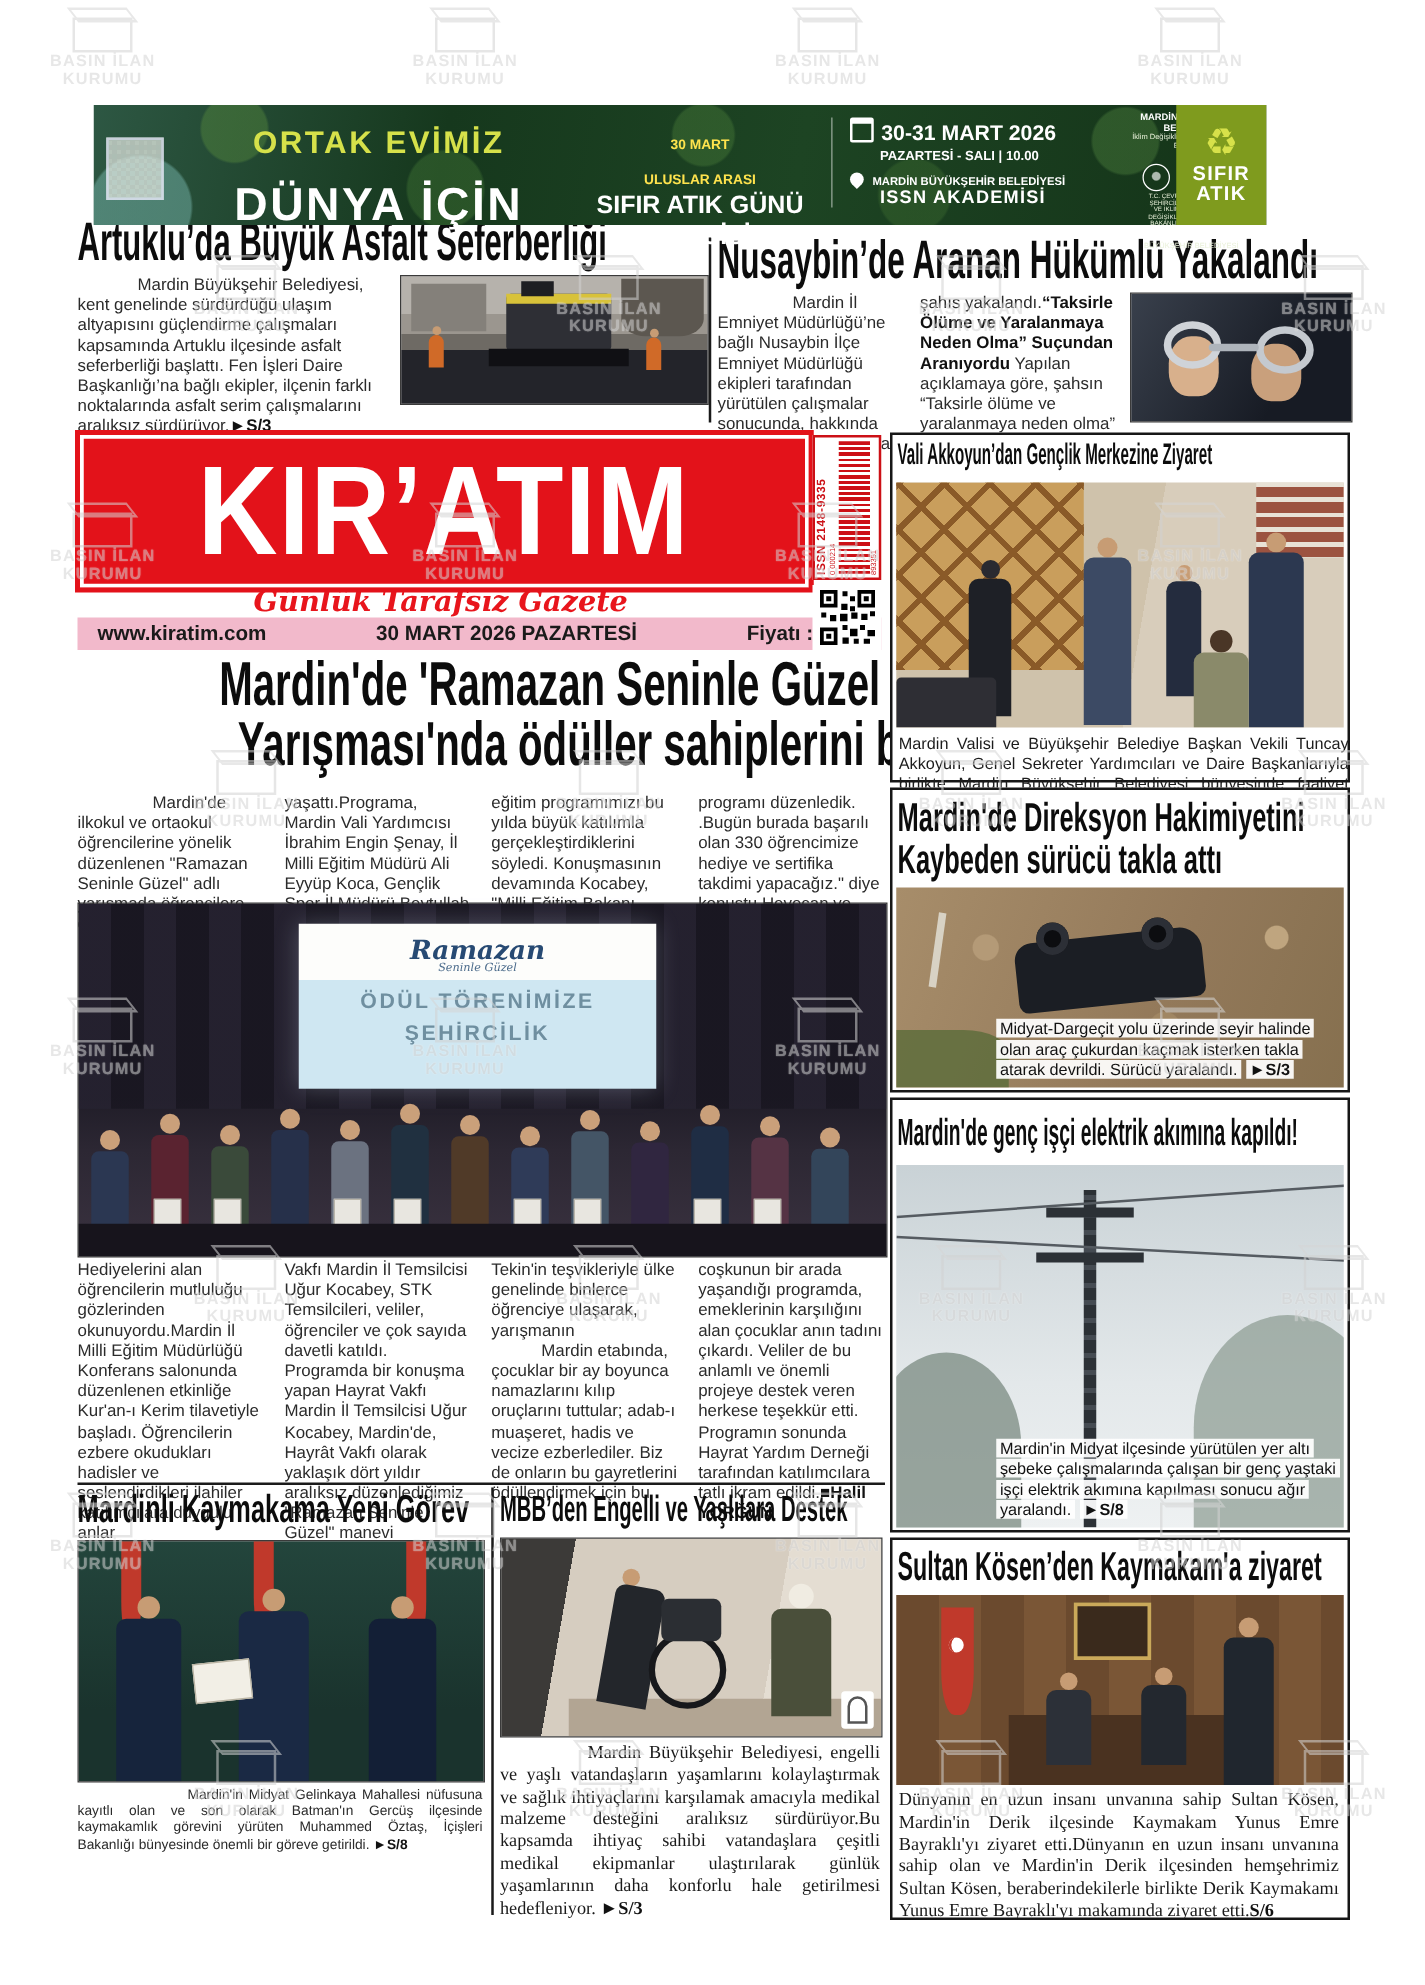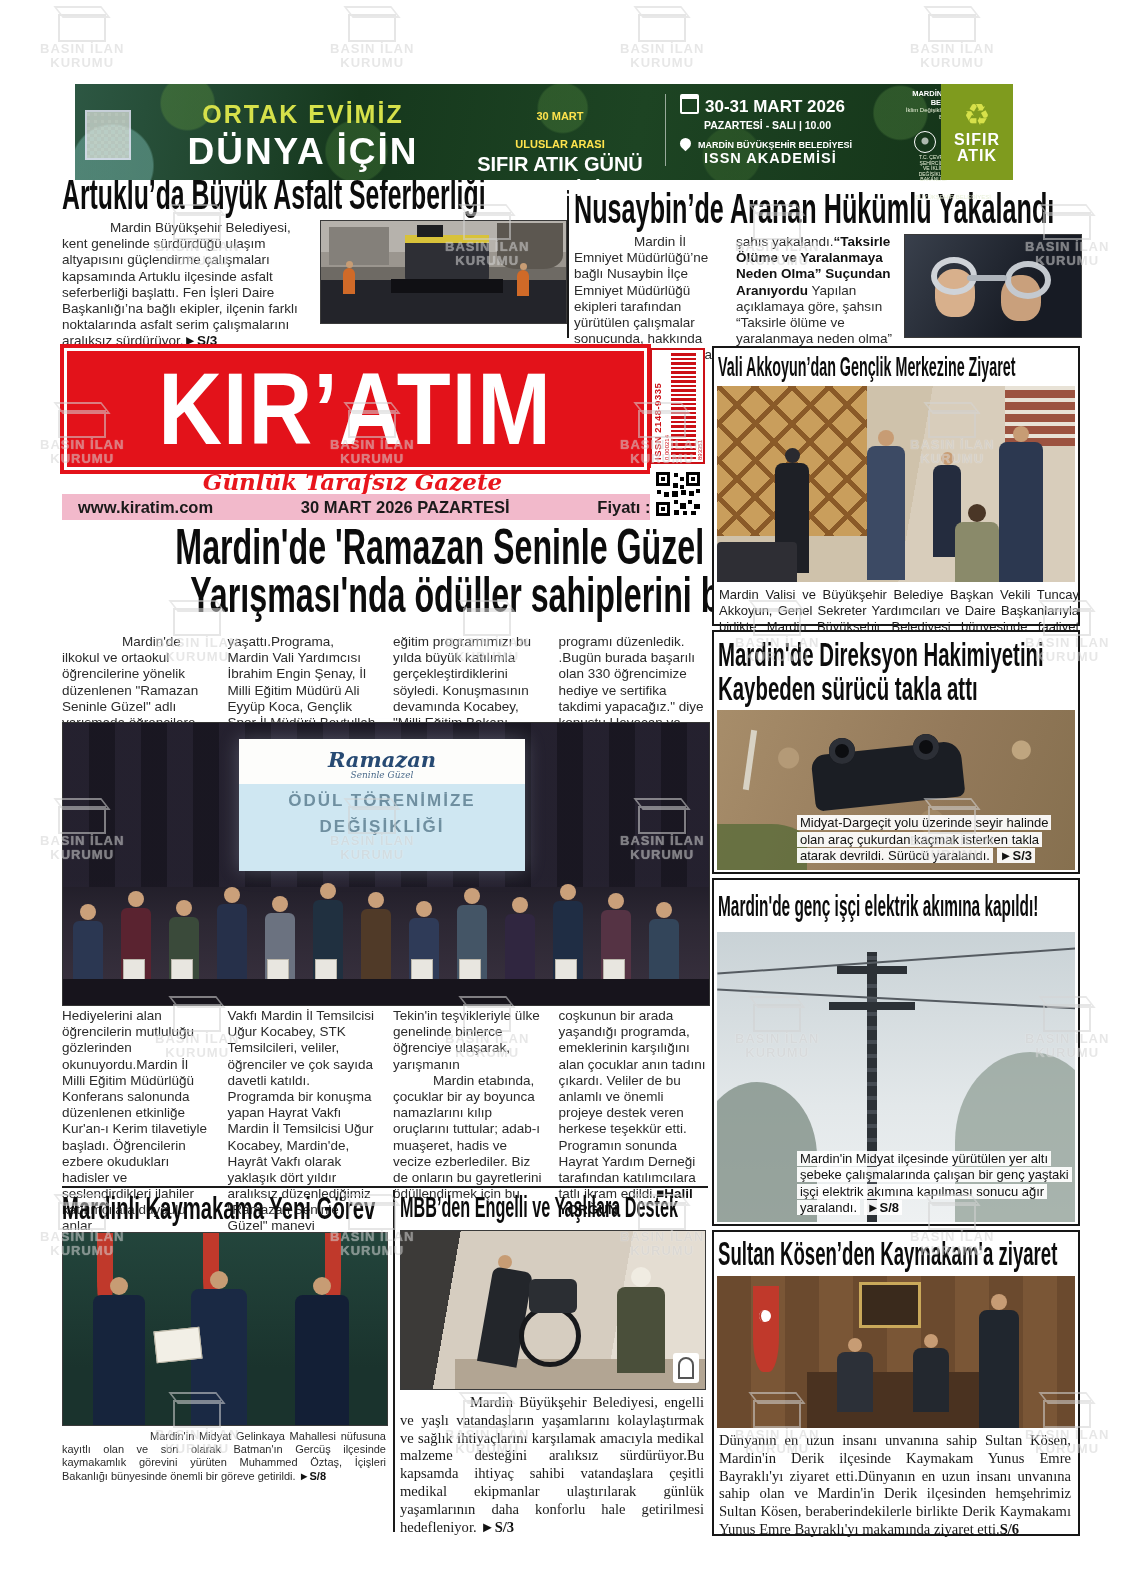--- a/index.html
+++ b/index.html
@@ -32,21 +32,21 @@
       radial-gradient(circle at 30% 70%, rgba(60,110,50,.5) 0 30px, transparent 32px),
       radial-gradient(circle at 52% 25%, rgba(70,120,55,.45) 0 24px, transparent 26px),
       radial-gradient(circle at 70% 75%, rgba(55,100,45,.5) 0 28px, transparent 30px),
       radial-gradient(circle at 88% 30%, rgba(75,125,60,.45) 0 26px, transparent 28px),
       linear-gradient(100deg,#2d5743,#16381d 30%,#1d4423 60%,#143318);}
   .bnr-qr{left:10px;top:26px;width:42px;height:46px;background:rgba(235,240,235,.85);border:2px solid #eef;
       background-image:repeating-linear-gradient(0deg,#2a3a2a 0 3px,transparent 3px 7px),
                        repeating-linear-gradient(90deg,#2a3a2a 0 3px,transparent 3px 7px);background-blend-mode:screen;opacity:.8;}
   .bnr-slogan{left:78px;top:16px;width:300px;text-align:center;}
   .bnr-s1{font-size:25px;font-weight:bold;color:#d6e14a;letter-spacing:2px;}
-  .bnr-s2{font-size:37px;font-weight:bold;color:#fff;letter-spacing:2px;margin-top:2px;}
+  .bnr-s2{font-size:37px;font-weight:bold;color:#fff;letter-spacing:2px;margin-top:14px;}
   .bnr-event{left:400px;top:10px;width:170px;text-align:center;line-height:1.1;}
   .bnr-e1{font-size:11px;font-weight:bold;color:#ffe34d;margin-top:16px;}
   .bnr-e2{font-size:20px;font-weight:bold;color:#fff;margin-top:3px;}
   .bnr-det{left:590px;top:10px;width:212px;border-left:1px solid rgba(255,255,255,.55);padding-left:14px;}
   .bnr-d1{font-size:17px;font-weight:bold;}
   .bnr-d2{font-size:10.5px;font-weight:bold;margin:2px 0 7px 24px;}
   .bnr-d3{font-size:9px;font-weight:bold;}
   .bnr-d4{font-size:14.5px;font-weight:bold;letter-spacing:1px;}
   .cal{display:inline-block;width:15px;height:13px;border:2px solid #fff;border-top:5px solid #fff;border-radius:2px;vertical-align:-2px;margin-right:6px;}
   .pin{display:inline-block;width:11px;height:11px;background:#fff;border-radius:50% 50% 50% 0;transform:rotate(-45deg);margin-right:7px;vertical-align:-1px;}
@@ -237,21 +237,21 @@
         <rect x="25" y="32" width="6" height="6" fill="#000"></rect>
       <rect x="33" y="29" width="4" height="4" fill="#000"></rect>
         <rect x="39" y="33" width="6" height="5" fill="#000"></rect>
       <rect x="19" y="39" width="5" height="5" fill="#000"></rect>
         <rect x="28" y="40" width="4" height="4" fill="#000"></rect>
         <rect x="36" y="40" width="5" height="4" fill="#000"></rect>
     </svg>
   </div>
 
   <div class="rbox" style="top:346px;height:280px;">
-    <div class="rb-h hl" style="font-size:26px;"><span class="cond cl" style="--sx:.55;">Vali Akkoyun’dan Gençlik Merkezine Ziyaret</span></div>
+    <div class="rb-h hl" style="font-size:22px;"><span class="cond cl" style="--sx:.55;">Vali Akkoyun’dan Gençlik Merkezine Ziyaret</span></div>
     <div class="photo noborder" style="left:3px;top:38px;width:358px;height:196px;background:linear-gradient(100deg,#cfc2ab 0 55%,#d8cdbb 55% 100%);">
       <div class="abs" style="left:0;top:0;width:150px;height:150px;background:
         repeating-linear-gradient(45deg,#8a5a28 0 5px,transparent 5px 26px),
         repeating-linear-gradient(-45deg,#8a5a28 0 5px,transparent 5px 26px),#c99e5c;"></div>
       <div class="abs" style="right:0;top:0;width:70px;height:60px;background:repeating-linear-gradient(0deg,#9c5340 0 8px,#e8e2d6 8px 12px);"></div>
       <div class="sil" style="left:58px;top:62px;">
           <div class="h" style="width:15px;height:15px;background:#2a2a30;"></div>
           <div class="b" style="width:34px;height:110px;background:#1e2026;"></div>
         </div>
       <div class="sil" style="left:150px;top:44px;">
@@ -352,21 +352,21 @@
     <div class="body-s" style="width:150px;">eğitim programımızı bu yılda büyük katılımla gerçekleştirdiklerini söyledi. Konuşmasının devamında Kocabey,  "Milli Eğitim Bakanı Sayın Yusuf</div>
     <div class="body-s" style="width:150px;">programı düzenledik. .Bugün burada başarılı olan 330 öğrencimize hediye ve sertifika takdimi yapacağız." diye konuştu.Heyecan ve</div>
   </div>
 
   <div id="mainphoto" class="abs">
     <div id="mp-curtain"></div>
     <div id="mp-screen">
       <div class="mp-logo">Ramazan</div>
       <div class="mp-logo-sub">Seninle Güzel</div>
       <div class="mp-line" style="margin-top:8px;">ÖDÜL TÖRENİMİZE</div>
-      <div class="mp-line">DEĞİŞİKLİĞİ</div>
+      <div class="mp-line">ŞEHİRCİLİK</div>
     </div>
     <div id="kids">
         <div class="kid" style="left: 10px;">
           <div class="hd"></div>
           <div class="bd" style="height:66px;background:#2b3752;"></div>
         </div>
         <div class="kid" style="left: 58px;">
           <div class="hd"></div>
           <div class="bd" style="height:79px;background:#5a2330;"></div>
           <div class="bag"></div>

